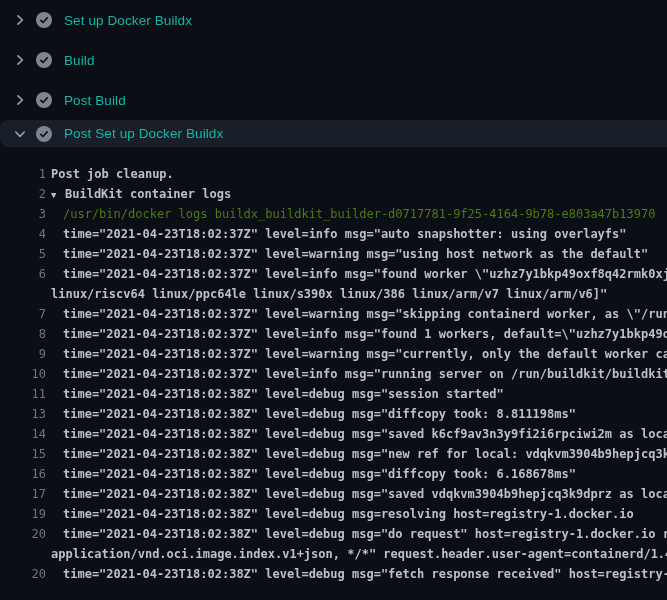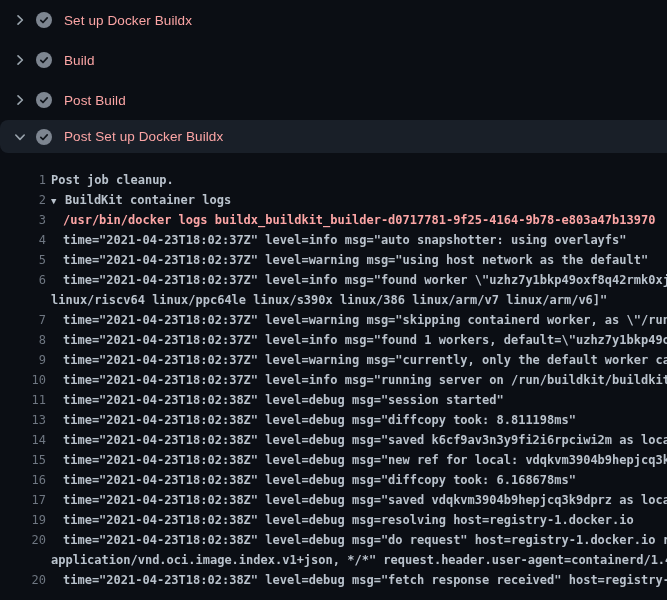--- a/index.html
+++ b/index.html
@@ -14,30 +14,30 @@
   
   .steps { flex: 0 0 auto; }
   .step-row {
     height: 40px;
     display: flex;
     align-items: center;
     padding-left: 12px;
     cursor: pointer;
   }
   .step-row.expanded {
-    height: 33px;
+    height: 27px;
     background: #191f28;
     border-radius: 8px 0 0 8px;
     align-items: center;
   }
   .step-chevron { width: 16px; height: 16px; display: flex; align-items: center; justify-content: center; flex: 0 0 auto; }
   .step-check { width: 16px; height: 16px; margin-left: 8px; flex: 0 0 auto; }
   .step-label {
     margin-left: 12px;
-    color: #fca5a5;
+    color: #14b8a6;
     font-size: 13.5px;
     letter-spacing: 0.1px;
     white-space: nowrap;
   }
 
   
   .log {
     flex: 1 1 auto;
     padding-top: 17px;
     font-family: "DejaVu Sans Mono", "Liberation Mono", monospace;
@@ -59,21 +59,21 @@
     font-size: 12px;
     user-select: none;
   }
   .log-text {
     padding-left: 5px;
     color: #b9c2cc;
     white-space: pre;
     font-weight: bold;
   }
   .log-text.indent1 { padding-left: 17px; }
-  .log-text.command { color: #fca5a5; font-weight: bold; }
+  .log-text.command { color: #4d7c0f; font-weight: normal; }
   .group-triangle {
     display: inline-block;
     width: 14px;
     font-size: 9px;
     color: #b9c2cc;
     vertical-align: middle;
   }
 </style>
 </head>
 <body>

